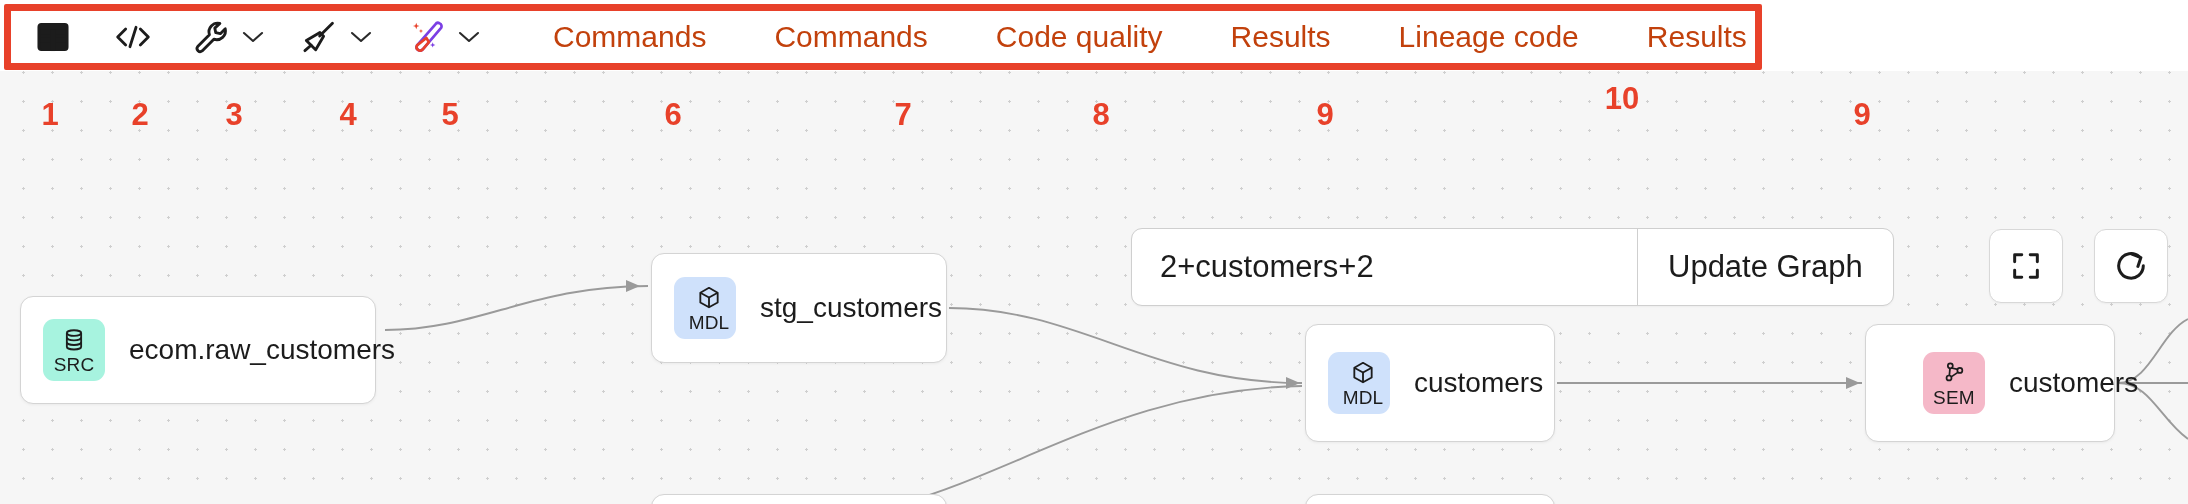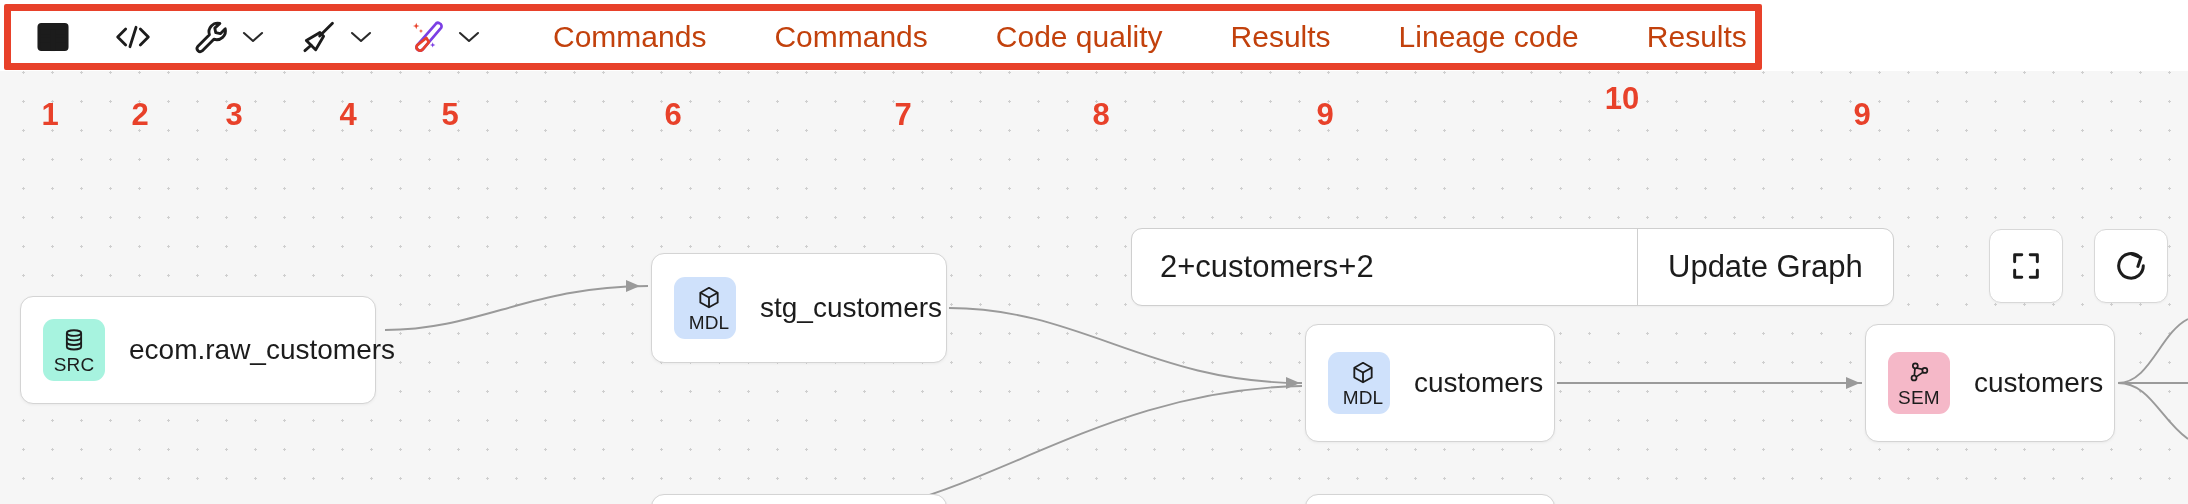--- a/index.html
+++ b/index.html
@@ -318,21 +318,21 @@
         <svg width="26" height="26" viewBox="0 0 24 24" fill="none" stroke="#1c1c1c" stroke-width="1.7" stroke-linejoin="round">
           <path d="M12 2.6 20 7.1v9.0L12 20.6 4 16.1V7.1z"></path>
           <path d="M4 7.1 12 11.6 20 7.1"></path>
           <path d="M12 11.6V20.6"></path>
         </svg>
         <span class="badge-label">MDL</span>
       </div>
       <div class="node-label">customers</div>
     </div>
 
-    <div class="node" style="left:1865px; top:253px; width:250px; height:118px;">
+    <div class="node" style="left:1865px; top:253px; width:250px; height:118px;padding-left:35px;">
       <div class="badge badge-sem">
         <svg width="26" height="26" viewBox="0 0 24 24" fill="none" stroke="#1c1c1c" stroke-width="1.6">
           <circle cx="8.6" cy="5.4" r="2.3"></circle>
           <circle cx="17.4" cy="9.6" r="2.3"></circle>
           <circle cx="7.4" cy="16.6" r="2.3"></circle>
           <line x1="9.6" y1="7.4" x2="15.6" y2="8.6"></line>
           <line x1="8.3" y1="7.7" x2="7.7" y2="14.3"></line>
           <line x1="9.4" y1="15.6" x2="15.9" y2="11.2"></line>
         </svg>
         <span class="badge-label">SEM</span>

